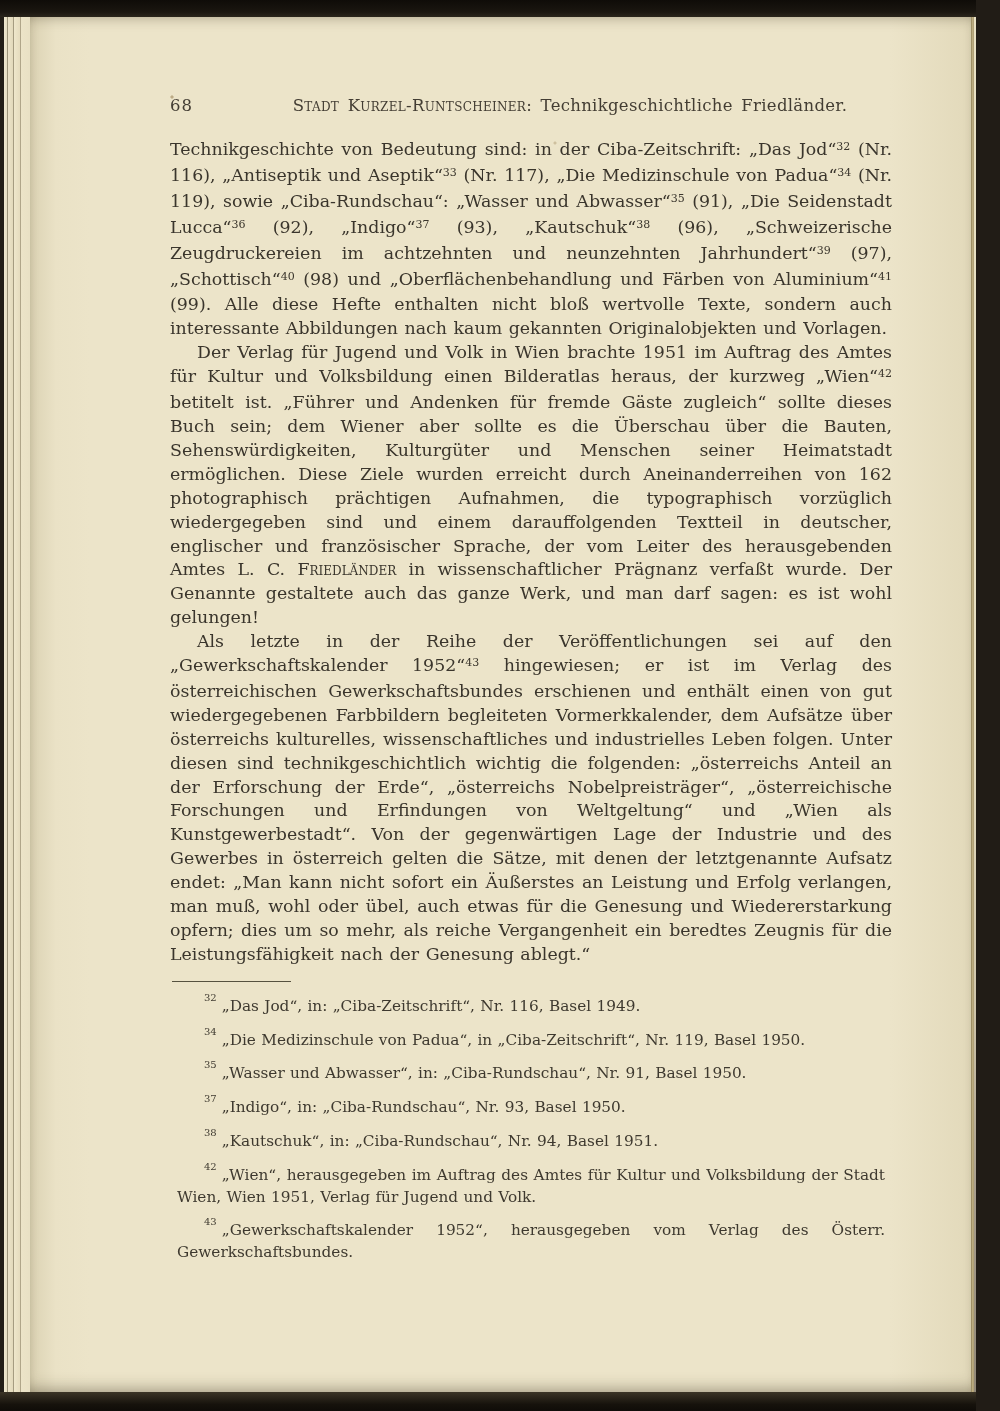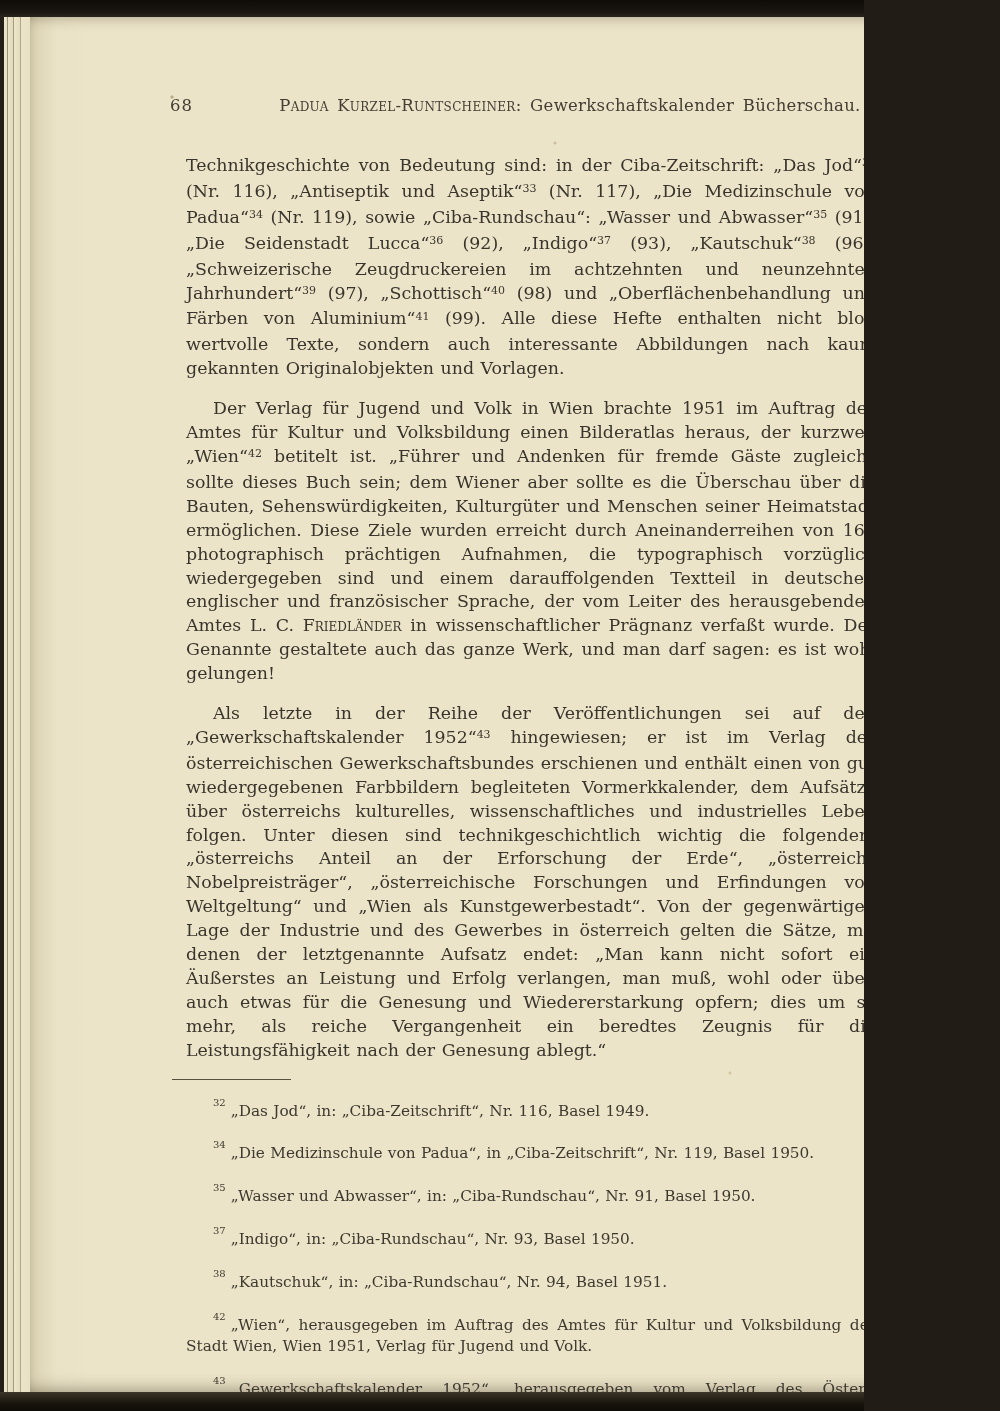--- a/index.html
+++ b/index.html
@@ -1,18 +1,18 @@
 <!DOCTYPE html>
 <html lang="de"><head>
 <meta charset="utf-8">
 <style>
   html,body{margin:0;padding:0;background:#211c16;}
   .scene{
     position:relative;
-    width:864px;height:1411px;
+    width:976px;height:1411px;
     background:#2e2820;
     overflow:hidden;
     font-family:"DejaVu Serif", serif;
   }
   
   .top-strip{position:absolute;top:0;left:0;width:100%;height:17px;
     background:linear-gradient(180deg,#0f0c08 0%,#1a1610 70%,#2a251c 100%);z-index:6;}
   .bottom-strip{position:absolute;top:1392px;left:0;width:100%;height:19px;
     background:linear-gradient(180deg,#3b3426 0%,#16120c 65%,#0f0c08 100%);z-index:6;}
   
@@ -53,42 +53,42 @@
     font-size:16.5px;color:#433d33;
   }
   .pagenum{width:78px;text-align:left;letter-spacing:1px;}
   .head-center{flex:1;text-align:center;word-spacing:3px;letter-spacing:.3px;}
   .sc{font-variant:small-caps;}
   .body-col{
     position:absolute;top:123px;left:140px;width:722px;
     color:#3a352c;
   }
   .para{
-    margin:16px;font-size:17.4px;line-height:23.9px;
+    margin:0;font-size:17.4px;line-height:23.9px;
     text-align:justify;word-spacing:1px;
   }
   .para.indent{text-indent:27px;}
   sup.fnref{font-size:11px;position:relative;top:-.45em;vertical-align:baseline;letter-spacing:0;}
   .fn-rule{width:119px;height:0;border-top:1.6px solid #56513f;margin:14px 0 9px 2px;}
   .fn{
-    margin:16px;font-size:15.3px;line-height:21.7px;
+    margin:7px;font-size:15.3px;line-height:21.7px;
     text-align:justify;text-indent:27px;color:#3e392f;word-spacing:.5px;
   }
   .fn sup{font-size:10px;position:relative;top:-.4em;margin-right:5px;}
 </style>
 </head>
 <body>
 
 <div class="scene">
   <div class="edge-stack"></div>
 
   <div class="page">
     <div class="running-head">
       <span class="pagenum">68</span>
-      <span class="head-center"><span class="sc">Padua Kurzel-Runtscheiner</span><span>: Gewerkschaftskalender Bücherschau.</span></span>
+      <span class="head-center"><span class="sc">Stadt Kurzel-Runtscheiner</span><span>: Technikgeschichtliche Friedländer.</span></span>
     </div>
 
     <div class="body-col">
       <div id="paragraphs">
           <p class="para">Technikgeschichte von Bedeutung sind: in der Ciba-Zeitschrift: „Das Jod“<sup class="fnref">32</sup> (Nr. 116), „Antiseptik und Aseptik“<sup class="fnref">33</sup> (Nr. 117), „Die Medizinschule von Padua“<sup class="fnref">34</sup> (Nr. 119), sowie „Ciba-Rundschau“: „Wasser und Abwasser“<sup class="fnref">35</sup> (91), „Die Seidenstadt Lucca“<sup class="fnref">36</sup> (92), „Indigo“<sup class="fnref">37</sup> (93), „Kautschuk“<sup class="fnref">38</sup> (96), „Schweizerische Zeugdruckereien im achtzehnten und neunzehnten Jahrhundert“<sup class="fnref">39</sup> (97), „Schottisch“<sup class="fnref">40</sup> (98) und „Oberflächenbehandlung und Färben von Aluminium“<sup class="fnref">41</sup> (99). Alle diese Hefte enthalten nicht bloß wertvolle Texte, sondern auch interessante Abbildungen nach kaum gekannten Originalobjekten und Vorlagen.</p>
           <p class="para indent">Der Verlag für Jugend und Volk in Wien brachte 1951 im Auftrag des Amtes für Kultur und Volksbildung einen Bilderatlas heraus, der kurzweg „Wien“<sup class="fnref">42</sup> betitelt ist. „Führer und Andenken für fremde Gäste zugleich“ sollte dieses Buch sein; dem Wiener aber sollte es die Überschau über die Bauten, Sehenswürdigkeiten, Kulturgüter und Menschen seiner Heimatstadt ermöglichen. Diese Ziele wurden erreicht durch Aneinanderreihen von 162 photographisch prächtigen Aufnahmen, die typographisch vorzüglich wiedergegeben sind und einem darauffolgenden Textteil in deutscher, englischer und französischer Sprache, der vom Leiter des herausgebenden Amtes L. C. <span class="sc">Friedländer</span> in wissenschaftlicher Prägnanz verfaßt wurde. Der Genannte gestaltete auch das ganze Werk, und man darf sagen: es ist wohl gelungen!</p>
           <p class="para indent">Als letzte in der Reihe der Veröffentlichungen sei auf den „Gewerkschaftskalender 1952“<sup class="fnref">43</sup> hingewiesen; er ist im Verlag des österreichischen Gewerkschaftsbundes erschienen und enthält einen von gut wiedergegebenen Farbbildern begleiteten Vormerkkalender, dem Aufsätze über österreichs kulturelles, wissenschaftliches und industrielles Leben folgen. Unter diesen sind technikgeschichtlich wichtig die folgenden: „österreichs Anteil an der Erforschung der Erde“, „österreichs Nobelpreisträger“, „österreichische Forschungen und Erfindungen von Weltgeltung“ und „Wien als Kunstgewerbestadt“. Von der gegenwärtigen Lage der Industrie und des Gewerbes in österreich gelten die Sätze, mit denen der letztgenannte Aufsatz endet: „Man kann nicht sofort ein Äußerstes an Leistung und Erfolg verlangen, man muß, wohl oder übel, auch etwas für die Genesung und Wiedererstarkung opfern; dies um so mehr, als reiche Vergangenheit ein beredtes Zeugnis für die Leistungsfähigkeit nach der Genesung ablegt.“</p>
         </div>
       <div class="fn-rule"></div>
       <div id="footnotes">

